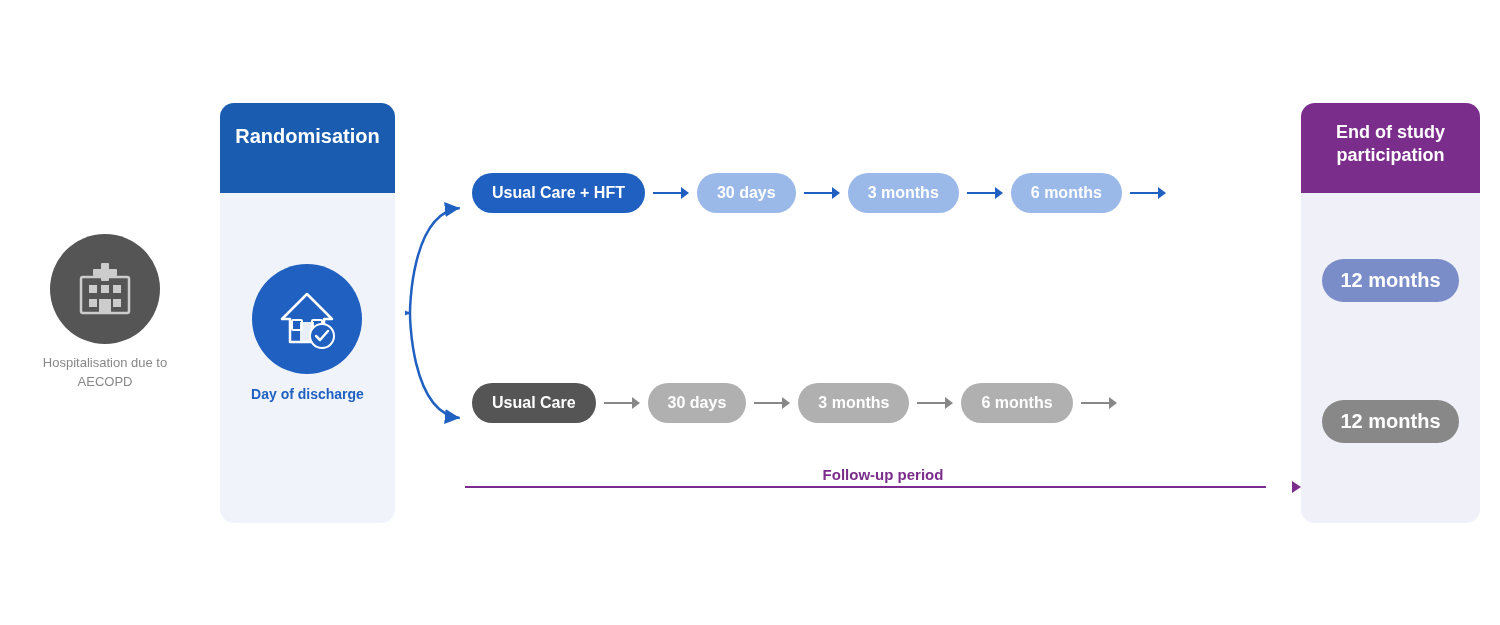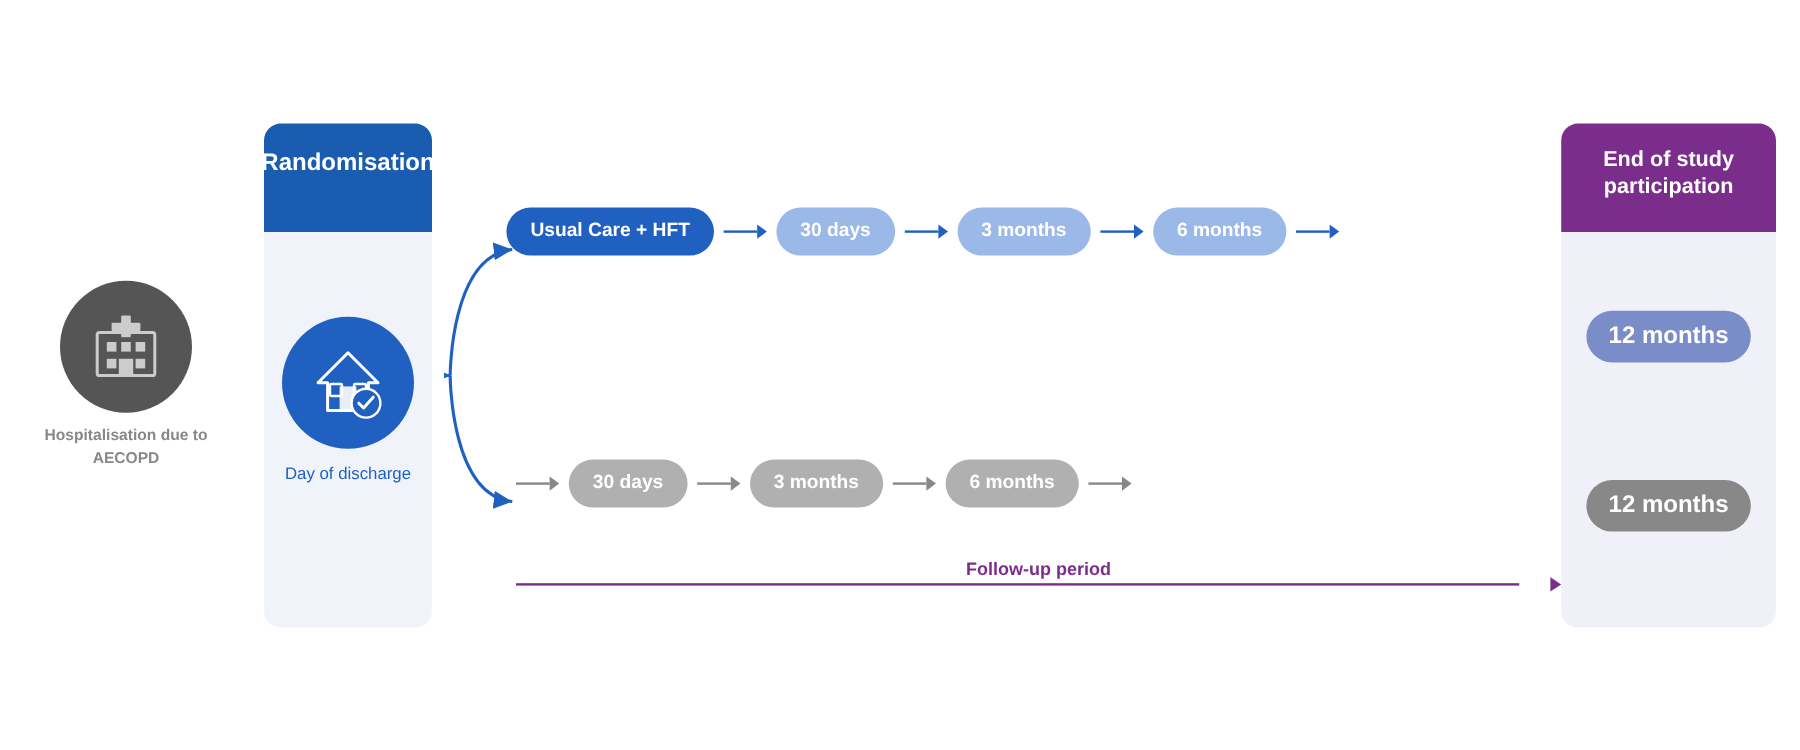--- a/index.html
+++ b/index.html
@@ -21,42 +21,41 @@
     }
 
     
     .hospital-section {
       display: flex;
       flex-direction: column;
       align-items: center;
       width: 170px;
       margin-left: 20px;
       flex-shrink: 0;
-      font-weight: bold;
     }
     .hospital-circle {
       width: 110px;
       height: 110px;
       border-radius: 50%;
       background: #555;
       display: flex;
       align-items: center;
       justify-content: center;
     }
     .hospital-label {
       color: #888;
       font-size: 13px;
       text-align: center;
       margin-top: 10px;
       line-height: 1.4;
     }
 
     
     .randomisation-box {
-      width: 140px;
+      width: 175px;
       height: 420px;
       background: linear-gradient(to bottom, #1a5cb0 0%, #1a5cb0 90px, #f0f4fa 90px, #f0f4fa 100%);
       border-radius: 14px;
       margin-left: 30px;
       flex-shrink: 0;
       display: flex;
       flex-direction: column;
       align-items: center;
       position: relative;
     }
@@ -81,39 +80,39 @@
       height: 110px;
       border-radius: 50%;
       background: #2060c0;
       display: flex;
       align-items: center;
       justify-content: center;
     }
     .discharge-label {
       color: #2060c0;
       font-size: 14px;
-      font-weight: 400;
+      font-weight: 700;
       margin-top: 12px;
       text-align: center;
     }
 
     
     .flow-section {
       flex: 1;
       position: relative;
       height: 420px;
       margin-left: 10px;
     }
 
     
     .arm-row {
       display: flex;
       align-items: center;
       position: absolute;
-      left: 52px;
+      left: 67px;
     }
     .arm-row.top { top: 70px; }
     .arm-row.bottom { top: 280px; }
 
     
     .pill {
       border-radius: 28px;
       padding: 10px 20px;
       font-size: 16px;
       font-weight: 600;
@@ -325,20 +324,21 @@
         <div class="arrow-head"></div>
       </div>
       <div class="pill pill-blue-light">6 months</div>
       <div class="arrow arrow-blue">
         <div class="arrow-line"></div>
         <div class="arrow-head"></div>
       </div>
     </div>
 
     <div class="arm-row bottom">
+      <div class="pill pill-gray-dark">Usual Care</div>
       <div class="arrow arrow-gray">
         <div class="arrow-line"></div>
         <div class="arrow-head"></div>
       </div>
       <div class="pill pill-gray-light">30 days</div>
       <div class="arrow arrow-gray">
         <div class="arrow-line"></div>
         <div class="arrow-head"></div>
       </div>
       <div class="pill pill-gray-light">3 months</div>

